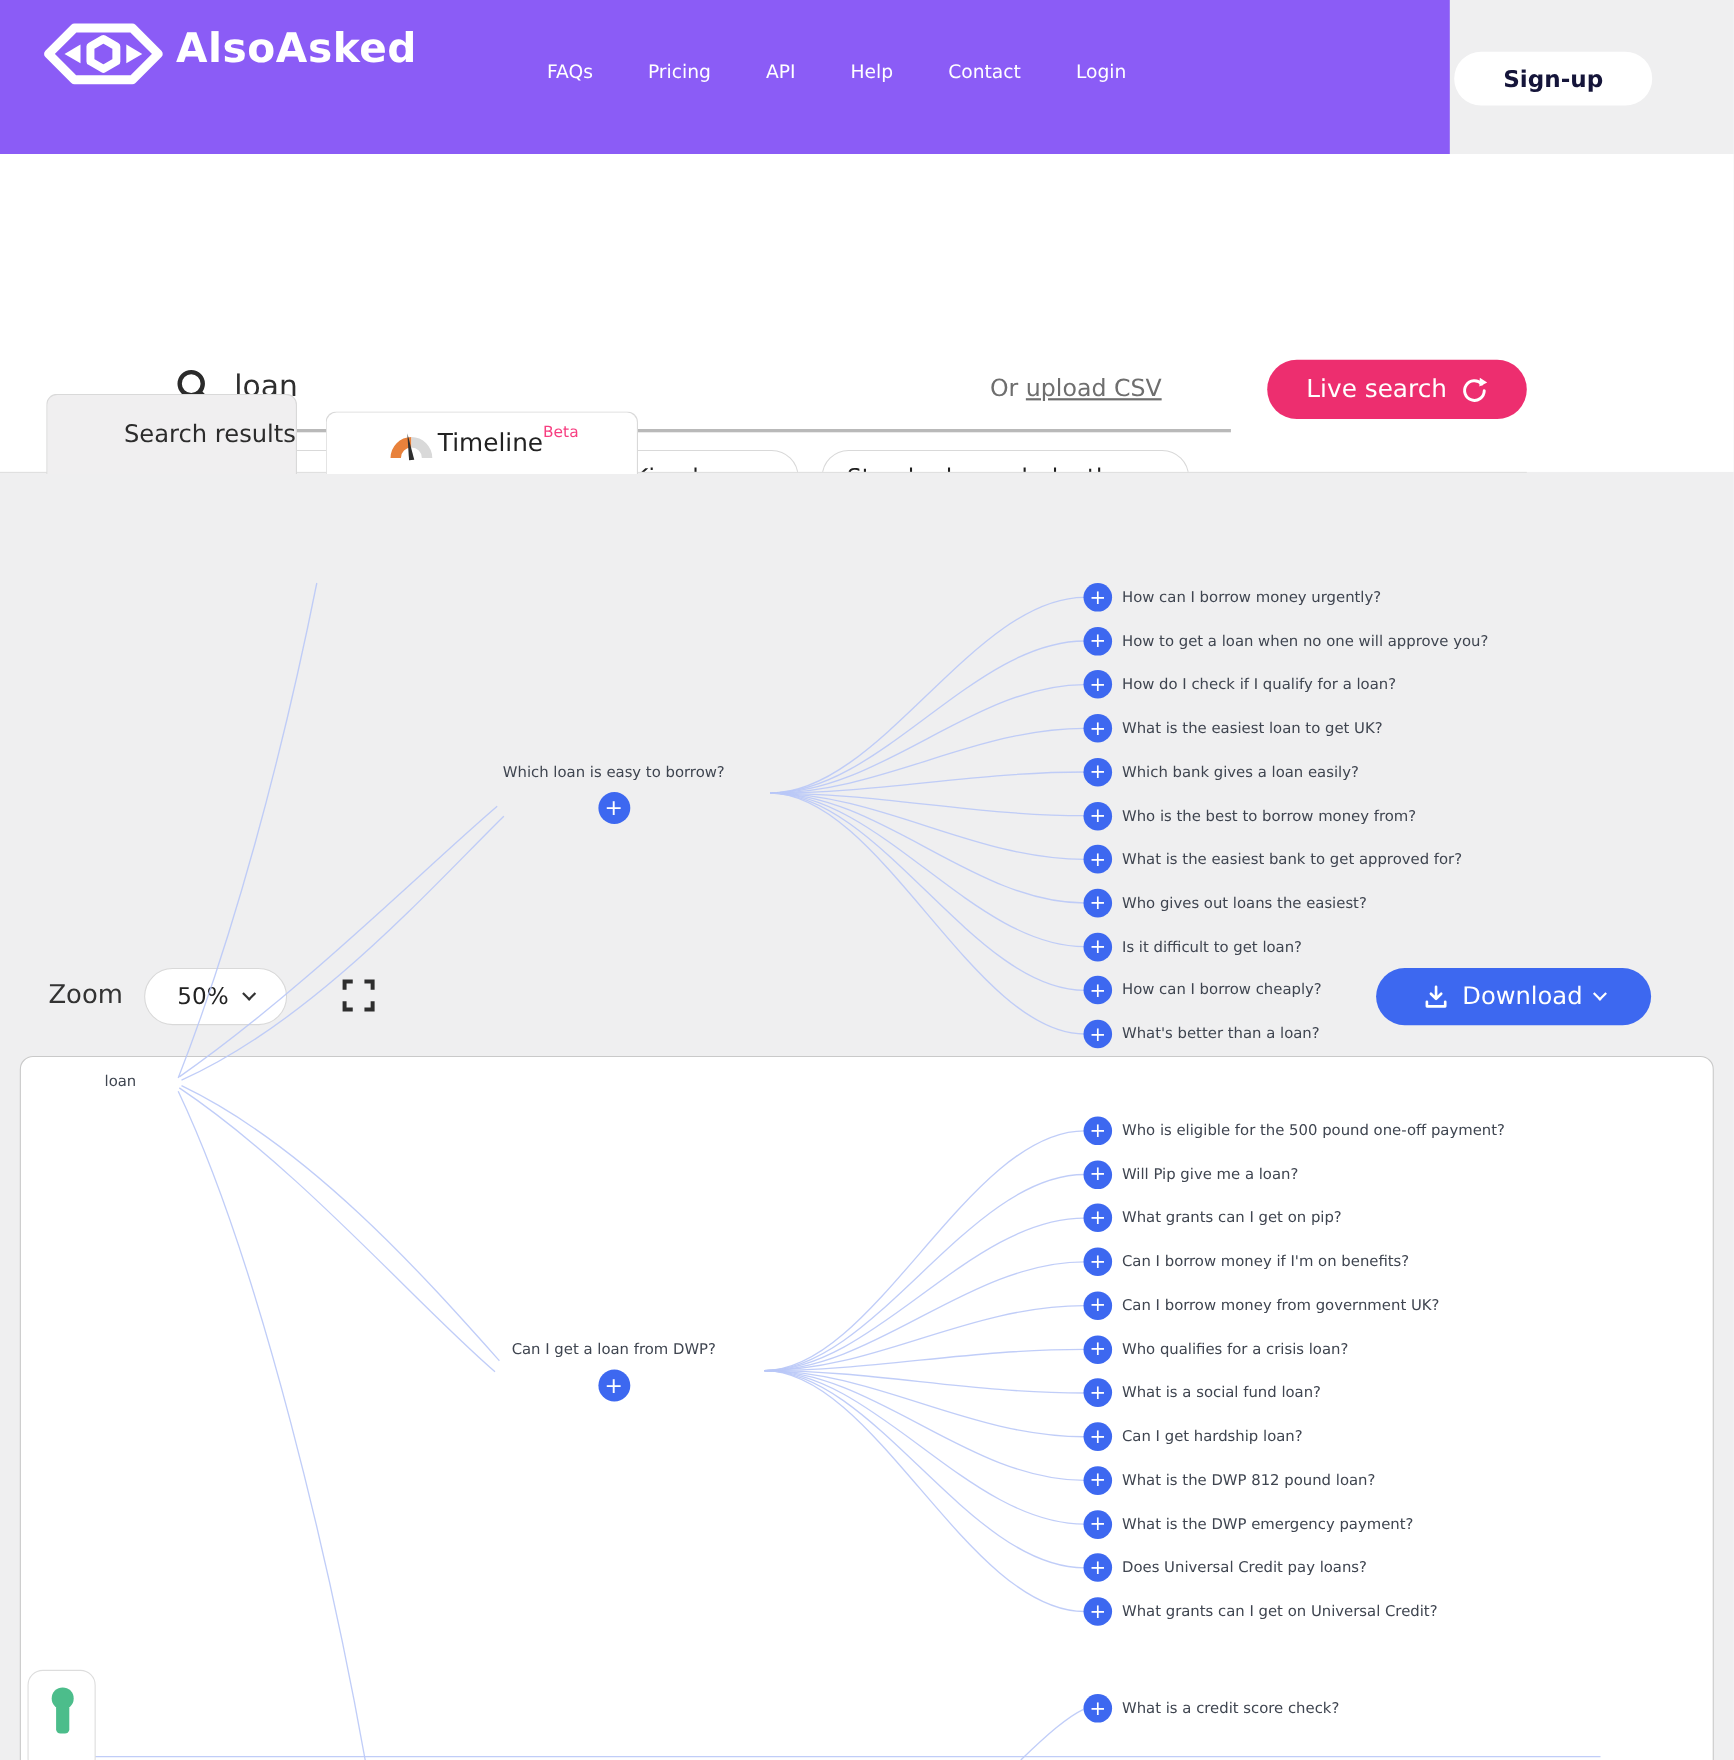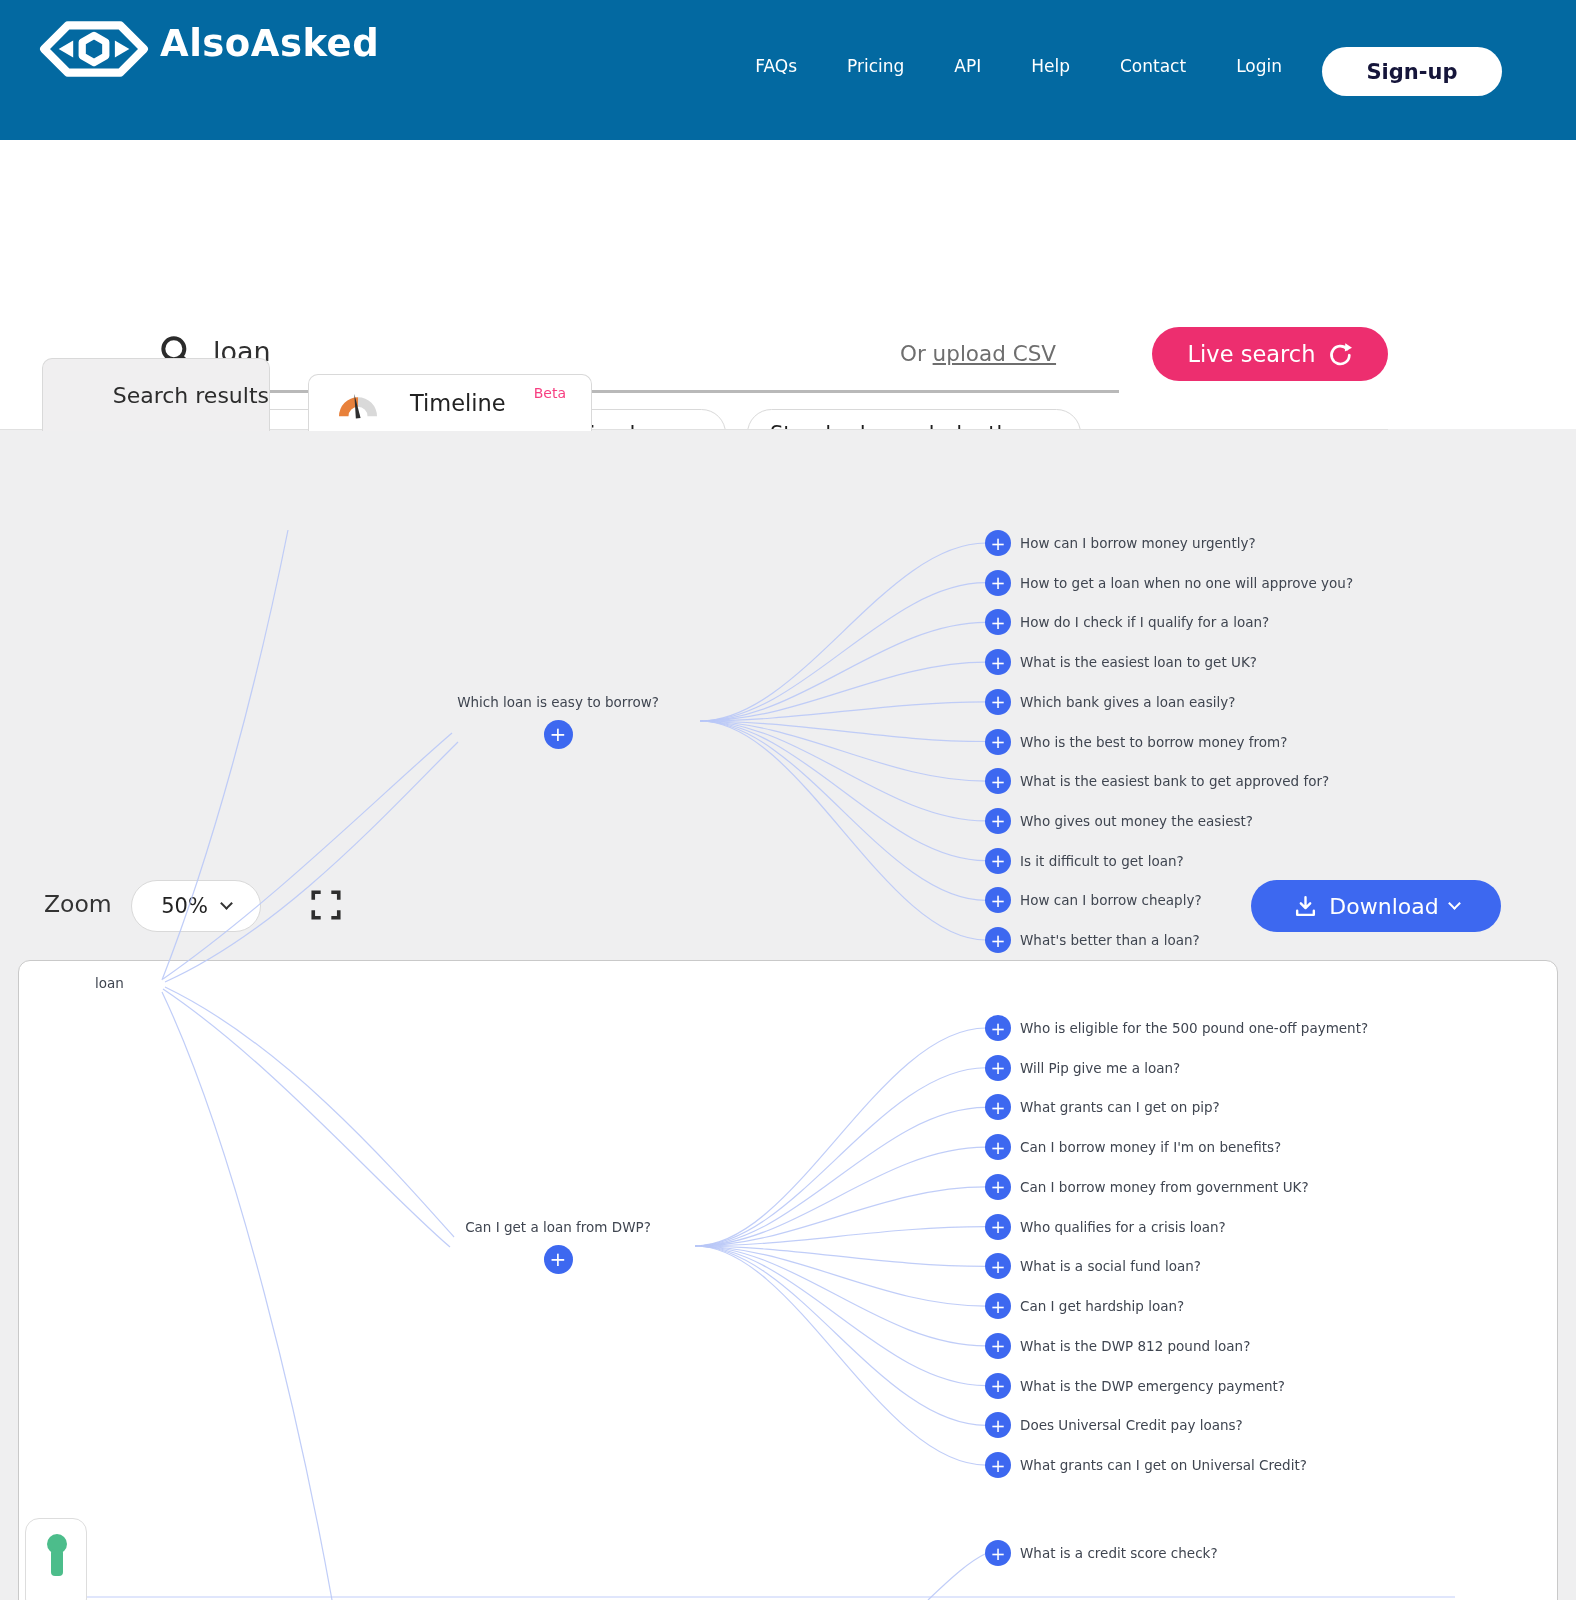--- a/index.html
+++ b/index.html
@@ -1,20 +1,20 @@
 <!DOCTYPE html>
 <html><head>
 <meta charset="utf-8">
 <style>
   * { margin:0; padding:0; box-sizing:border-box; }
   html,body { width:1576px; height:1600px; overflow:hidden; background:#efeff0;
               font-family:"DejaVu Sans","Liberation Sans",sans-serif; }
 
   
-  #header { position:absolute; left:0; top:0; width:1576px; height:140px; background:#0369a1; z-index:6; }
+  #header { position:absolute; left:0; top:0; width:1318px; height:140px; background:#8b5cf6; z-index:6; }
   #logo { position:absolute; left:38px; top:20px; }
   #brand { position:absolute; left:160px; top:22px; font-size:37px; font-weight:700; color:#fff; letter-spacing:.5px; }
   #credits { position:absolute; left:40px; top:92px; font-size:22px; color:#fff; }
   #credits b { font-weight:700; }
   #main-nav { position:absolute; right:294px; top:56px; display:flex; gap:34px; }
   #main-nav a { color:#fff; font-size:17px; text-decoration:none; cursor:pointer;margin-left:16px; }
   #signup { position:absolute; left:1322px; top:47px; width:180px; height:49px; border-radius:25px;
             background:#fff; border:none; color:#15153a; font-size:21px; font-weight:700; cursor:pointer;
             font-family:inherit; }
 
@@ -36,23 +36,23 @@
   .chev.white { border-color:#fff; }
   #pill-lang { left:156px; width:259px; }
   #pill-region { left:440px; width:286px; }
   #pill-depth { left:747px; width:334px; }
   .pill .lab { display:flex; align-items:center; gap:10px; }
 
   
   #tab-results { position:absolute; left:42px; top:358px; width:228px; height:73px; background:#f0eff0;
                  border:1px solid #d9d9d9; border-bottom:none; border-radius:10px 10px 0 0; z-index:5;
                  display:flex; align-items:center; justify-content:flex-end; font-size:22px; color:#2c2c2c; cursor:pointer; }
-  #tab-timeline { position:absolute; left:308px; top:374px; width:284px; height:57px; background:#fff;
+  #tab-timeline { position:absolute; left:296px; top:374px; width:284px; height:57px; background:#fff;
                   border:1px solid #d9d9d9; border-bottom:none; border-radius:10px 10px 0 0; z-index:5;
-                  display:flex; align-items:center; justify-content:center; gap:28px; font-size:22.5px; color:#222;
+                  display:flex; align-items:center; justify-content:center; gap:0; font-size:22.5px; color:#222;
                   cursor:pointer; }
   #beta { color:#f73e80; font-size:14px; position:relative; top:-10px; }
 
   
   #workspace { position:absolute; left:0; top:429px; width:1388px; height:1171px; background:#efeff0;
                border-top:1px solid #e0e0e0; }
   #zoom-label { position:absolute; left:44px; top:460px; font-size:23.5px; color:#333; }
   #zoom-pill { position:absolute; left:131px; top:450px; width:130px; height:52px; border-radius:26px;
                border:1.5px solid #d9d9d9; background:#fff; display:flex; align-items:center; justify-content:center;
                gap:14px; font-size:21px; color:#222; cursor:pointer; }
@@ -255,21 +255,21 @@
     <div class="mm-row" style="left: 985px; top: 728.5px;">
       <button class="mm-plus">+</button>
       <span class="q">Who is the best to borrow money from?</span>
     </div>
     <div class="mm-row" style="left: 985px; top: 768.2px;">
       <button class="mm-plus">+</button>
       <span class="q">What is the easiest bank to get approved for?</span>
     </div>
     <div class="mm-row" style="left: 985px; top: 807.9px;">
       <button class="mm-plus">+</button>
-      <span class="q">Who gives out money the easiest?</span>
+      <span class="q">Who gives out loans the easiest?</span>
     </div>
     <div class="mm-row" style="left: 985px; top: 847.6px;">
       <button class="mm-plus">+</button>
       <span class="q">Is it difficult to get loan?</span>
     </div>
     <div class="mm-row" style="left: 985px; top: 887.3px;">
       <button class="mm-plus">+</button>
       <span class="q">How can I borrow cheaply?</span>
     </div>
     <div class="mm-row" style="left: 985px; top: 927px;">

